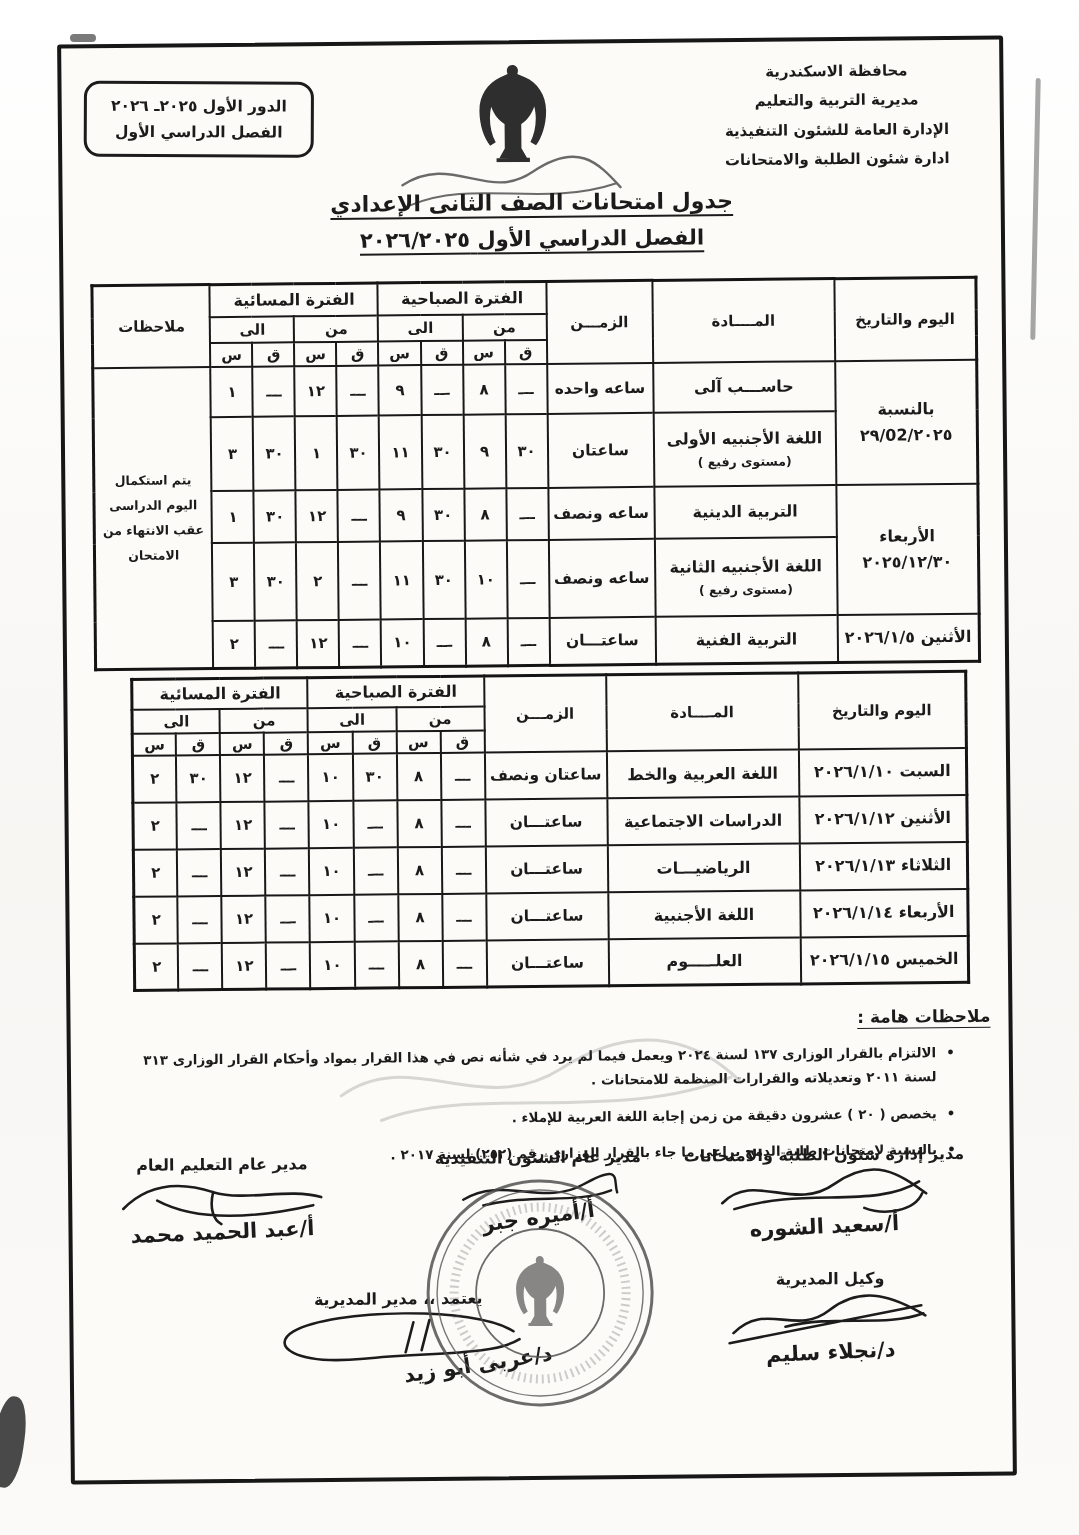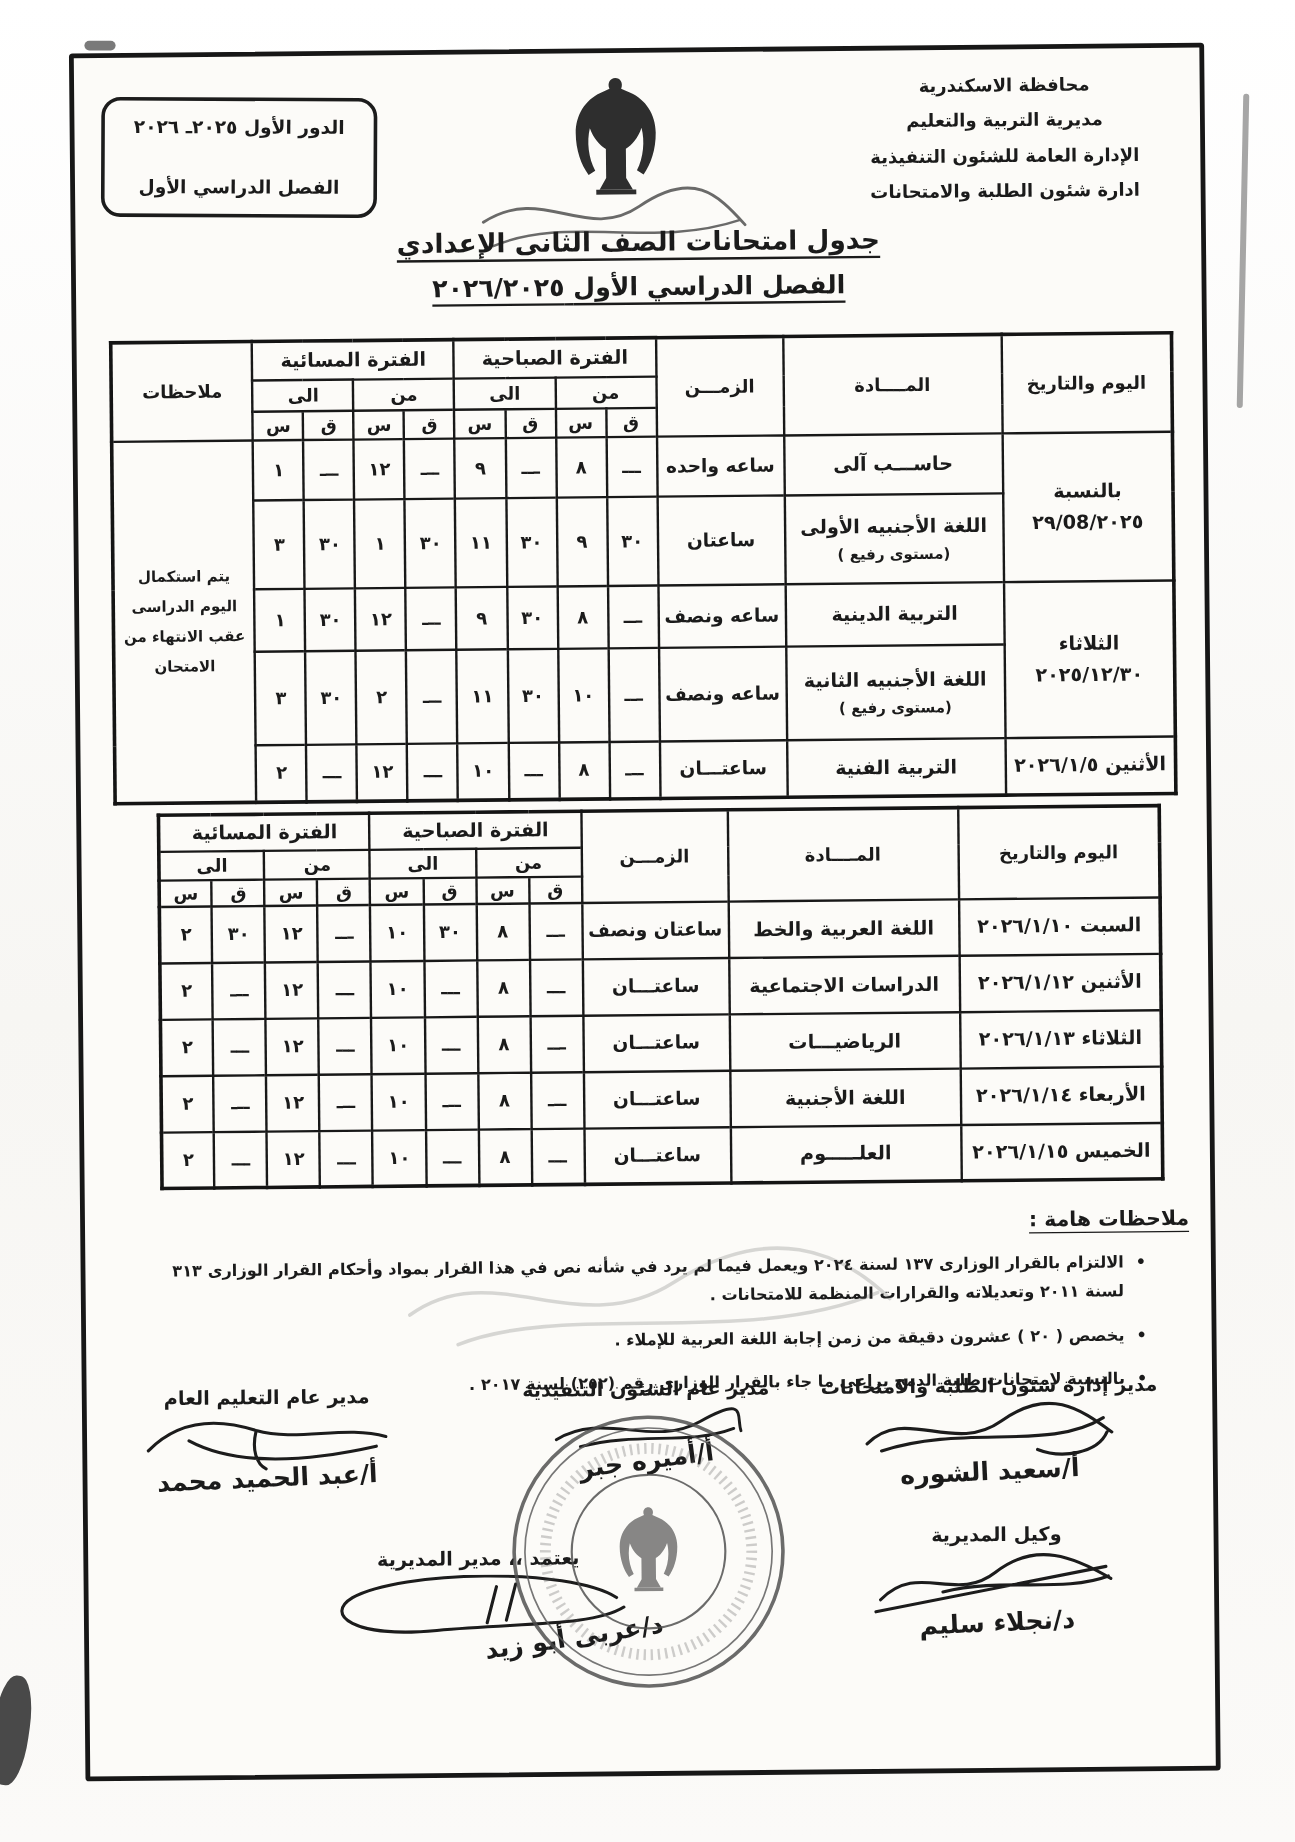--- a/index.html
+++ b/index.html
@@ -12,21 +12,21 @@
     position:absolute;left:64px;top:40px;width:938px;height:1432px;
     border:4px solid #171717;border-radius:3px;background:#fcfbf8;
     transform:rotate(-0.55deg);
   }
   
   .letterhead{position:absolute;top:16px;right:12px;width:302px;text-align:center;
     font-size:15px;font-weight:bold;line-height:1.95;}
   .session-box{position:absolute;left:22px;top:34px;width:212px;padding:13px 6px;
     border:3px solid #1c1c1c;border-radius:16px;text-align:center;font-weight:bold;
     font-size:15.5px;transform:rotate(0.8deg);}
-  .session-box .l1{margin-bottom:32px;}
+  .session-box .l1{margin-bottom:8px;}
   .emblem{position:absolute;left:408px;top:18px;width:86px;height:100px;}
   .emblem-scribble{position:absolute;left:330px;top:100px;width:240px;height:78px;opacity:.75;}
   
   .title{position:absolute;top:146px;left:0;width:100%;text-align:center;font-weight:bold;}
   .title .t1{font-size:22px;text-decoration:underline;text-underline-offset:6px;margin-bottom:12px;}
   .title .t2{font-size:21px;text-decoration:underline;text-underline-offset:6px;}
   
   table{border-collapse:collapse;table-layout:fixed;direction:rtl;font-weight:bold;}
   td,th{border:2px solid #181818;text-align:center;vertical-align:middle;padding:1px 2px;
     font-size:15px;overflow:hidden;}
@@ -131,21 +131,21 @@
       <th>ق</th>
       <th>س</th>
       <th>ق</th>
       <th>س</th>
       <th>ق</th>
       <th>س</th>
     </tr>
     <tr style="height:50px">
       <td rowspan="2" class="day-cell">
         <div>بالنسبة</div>
-        <div>٢٠٢٥/08/٢٩</div>
+        <div>٢٠٢٥/02/٢٩</div>
       </td>
       <td class="subj-cell">حاســـب آلى</td>
       <td class="dur-cell">ساعه واحده</td>
       <td class="time-cell">ـــ</td>
       <td class="time-cell">٨</td>
       <td class="time-cell">ـــ</td>
       <td class="time-cell">٩</td>
       <td class="time-cell">ـــ</td>
       <td class="time-cell">١٢</td>
       <td class="time-cell">ـــ</td>
@@ -162,21 +162,21 @@
       <td class="time-cell">٩</td>
       <td class="time-cell">٣٠</td>
       <td class="time-cell">١١</td>
       <td class="time-cell">٣٠</td>
       <td class="time-cell">١</td>
       <td class="time-cell">٣٠</td>
       <td class="time-cell">٣</td>
     </tr>
     <tr style="height:52px">
       <td rowspan="2" class="day-cell">
-        <div>الثلاثاء</div>
+        <div>الأربعاء</div>
         <div>٢٠٢٥/١٢/٣٠</div>
       </td>
       <td class="subj-cell">التربية الدينية</td>
       <td class="dur-cell">ساعه ونصف</td>
       <td class="time-cell">ـــ</td>
       <td class="time-cell">٨</td>
       <td class="time-cell">٣٠</td>
       <td class="time-cell">٩</td>
       <td class="time-cell">ـــ</td>
       <td class="time-cell">١٢</td>

